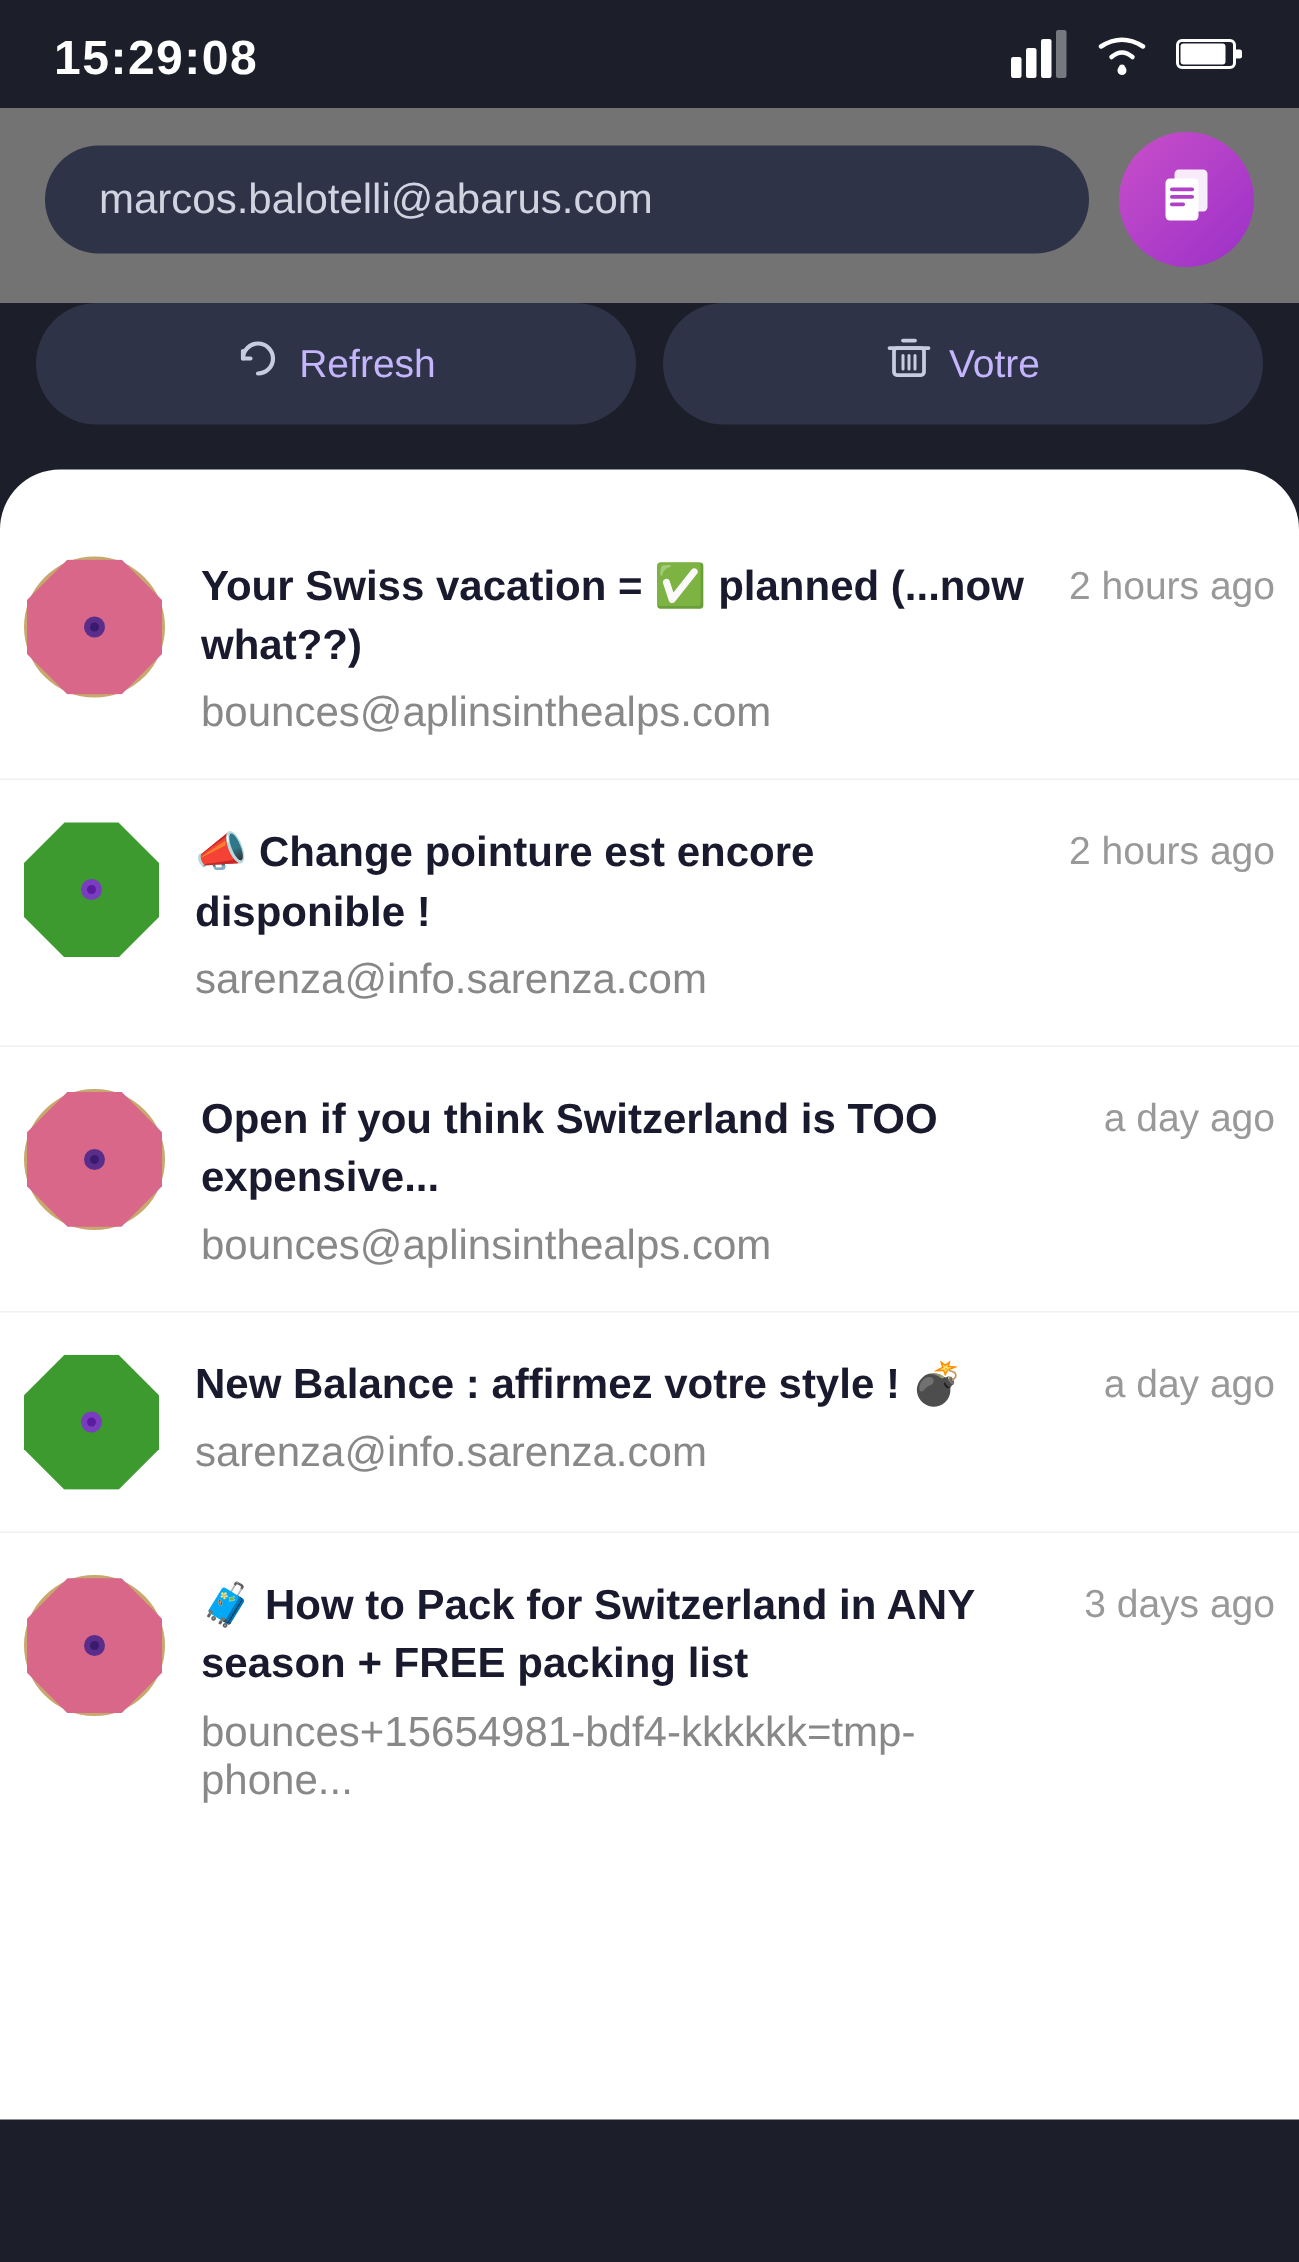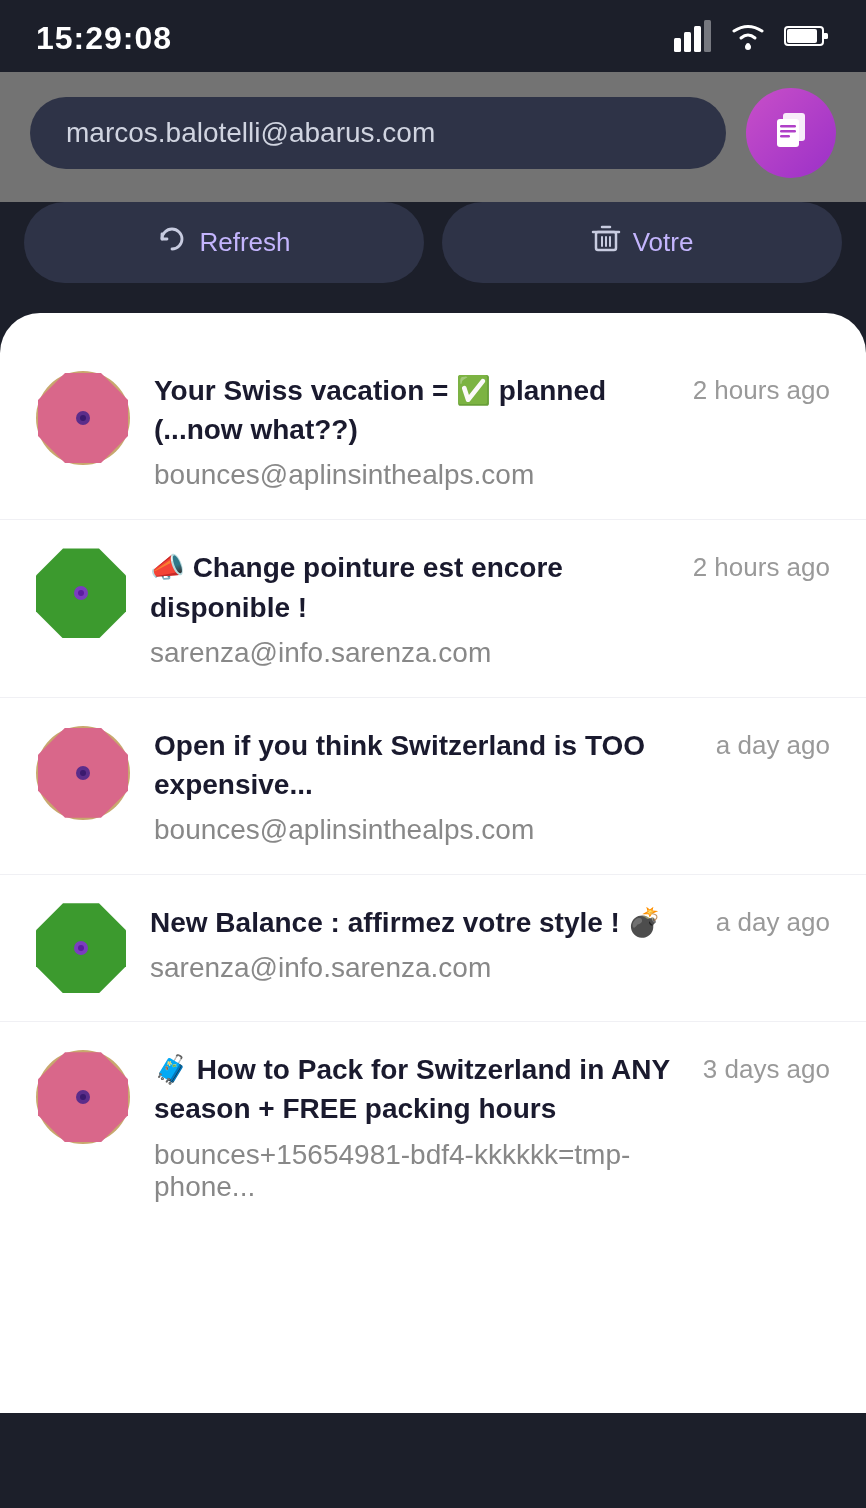--- a/index.html
+++ b/index.html
@@ -101,21 +101,21 @@
       background: #fff;
       border-radius: 40px 40px 0 0;
       min-height: 1100px;
       padding: 30px 0 40px 0;
     }
 
     
     .mail-item {
       display: flex;
       align-items: flex-start;
-      padding: 28px 36px;
+      padding: 28px 16px;
       border-bottom: 1.5px solid #f0f0f4;
       gap: 24px;
     }
     .mail-item:last-child {
       border-bottom: none;
     }
 
     
     .avatar-shape {
       width: 90px;
@@ -312,19 +312,19 @@
   <div class="mail-item">
     <div class="avatar-gold-ring">
       <div class="avatar-shape avatar-pink">
         <svg width="36" height="36" viewBox="0 0 36 36" fill="none">
           <circle cx="18" cy="18" r="7" fill="#5b2d8a"></circle>
           <circle cx="18" cy="18" r="3" fill="#3a1a6e"></circle>
         </svg>
       </div>
     </div>
     <div class="mail-content">
-      <div class="mail-subject">🧳 How to Pack for Switzerland in ANY season + FREE packing hours</div>
+      <div class="mail-subject">🧳 How to Pack for Switzerland in ANY season + FREE packing list</div>
       <div class="mail-from">bounces+15654981-bdf4-kkkkkk=tmp-phone...</div>
     </div>
     <div class="mail-time">3 days ago</div>
   </div>
 
 </div>
 
 </body></html>

